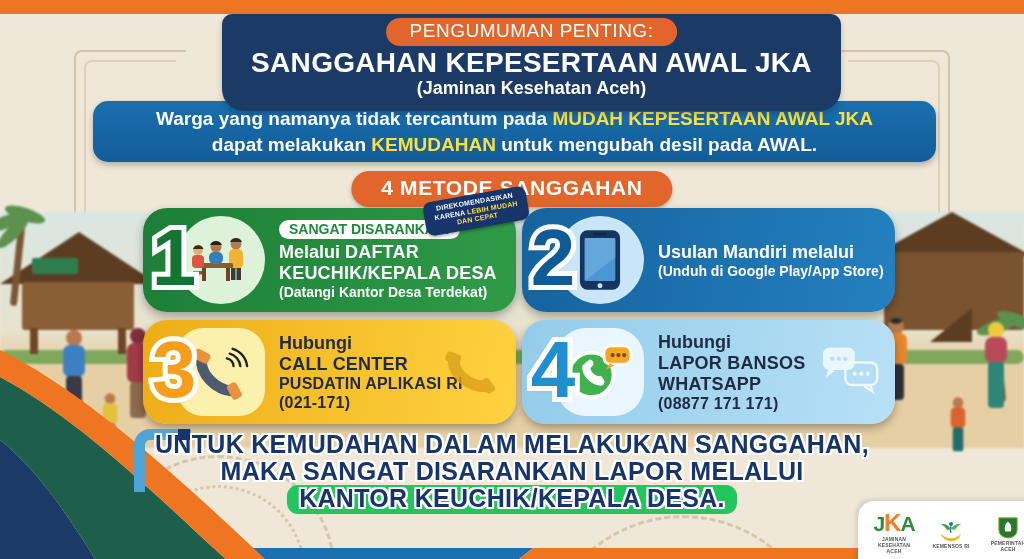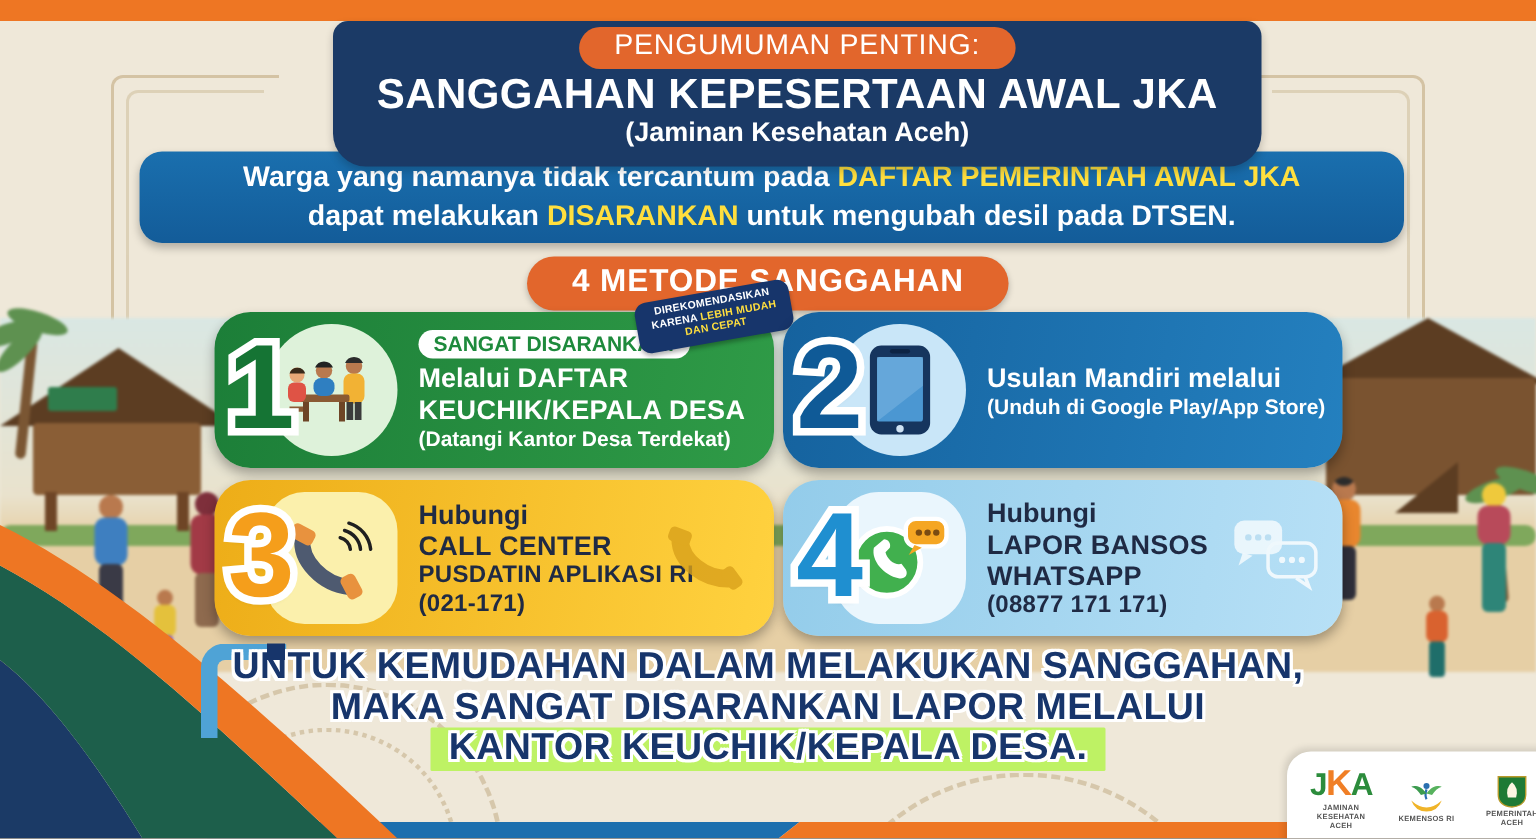--- a/index.html
+++ b/index.html
@@ -88,21 +88,21 @@
     font-size:14px;padding:1px 10px 2px;border-radius:10px;margin-bottom:2px;}
   .ribbon{position:absolute;right:-12px;top:-14px;transform:rotate(-10deg);background:#17356B;color:#fff;
     border-radius:8px;padding:4px 10px;font-size:7px;line-height:8.5px;font-weight:700;text-align:center;
     letter-spacing:.2px;box-shadow:0 2px 3px rgba(0,0,0,.3);z-index:7;}
   .watermark{position:absolute;right:14px;top:50%;transform:translateY(-50%);opacity:.8;z-index:1;}
 
   
   .statement{position:absolute;left:0;top:431px;width:1024px;text-align:center;z-index:6;}
   .st-line{font-size:25px;line-height:27px;font-weight:800;color:#17356B;letter-spacing:.3px;
     text-shadow:-2px -2px 0 #fff,2px -2px 0 #fff,-2px 2px 0 #fff,2px 2px 0 #fff,0 -2px 0 #fff,0 2px 0 #fff,-2px 0 0 #fff,2px 0 0 #fff;}
-  .st-hl{display:inline-block;background:#bef264;border-radius:1px;padding:0 12px 2px;}
+  .st-hl{display:inline-block;background:#22c55e;border-radius:11px;padding:0 12px 2px;}
   .bracket{position:absolute;left:134px;top:429px;width:46px;height:52px;border-left:11px solid #4FA3D6;
     border-top:11px solid #4FA3D6;border-top-left-radius:16px;z-index:6;}
   .bracket-cap{position:absolute;left:178px;top:429px;width:12px;height:11px;background:#17356B;z-index:7;}
   .cta{position:absolute;left:0;top:517px;width:1024px;text-align:center;font-size:22px;font-weight:800;
     color:#182C49;z-index:6;}
 
   
   .logos-card{position:absolute;left:858px;top:501px;width:176px;height:64px;background:#fff;
     border-radius:16px 0 0 0;z-index:8;display:flex;align-items:center;justify-content:flex-start;
     gap:9px;padding-left:12px;box-sizing:border-box;box-shadow:-2px -2px 5px rgba(0,0,0,.12);}
@@ -193,22 +193,22 @@
 
   <div class="topbar"></div>
 
   <div class="header-panel">
     <div class="header-badge">PENGUMUMAN PENTING:</div>
     <div class="header-title">SANGGAHAN KEPESERTAAN AWAL JKA</div>
     <div class="header-subtitle">(Jaminan Kesehatan Aceh)</div>
   </div>
 
   <div class="subbanner">
-    <div><span>Warga yang namanya tidak tercantum pada </span><span class="yellow">DAFTAR PEMERINTAH AWAL JKA</span></div>
-    <div><span>dapat melakukan </span><span class="yellow">DISARANKAN</span><span> untuk mengubah desil pada DTSEN.</span></div>
+    <div><span>Warga yang namanya tidak tercantum pada </span><span class="yellow">MUDAH KEPESERTAAN AWAL JKA</span></div>
+    <div><span>dapat melakukan </span><span class="yellow">KEMUDAHAN</span><span> untuk mengubah desil pada AWAL.</span></div>
   </div>
 
   <div class="section-badge">4 METODE SANGGAHAN</div>
 
   <div class="card card1">
     <span class="num stroke">1</span>
     <span class="num fill n1">1</span>
     <div class="icon-box">
       <svg viewBox="0 0 64 54" width="64" height="54">
         <circle cx="47" cy="11" r="5.5" fill="#B9794E"></circle>

